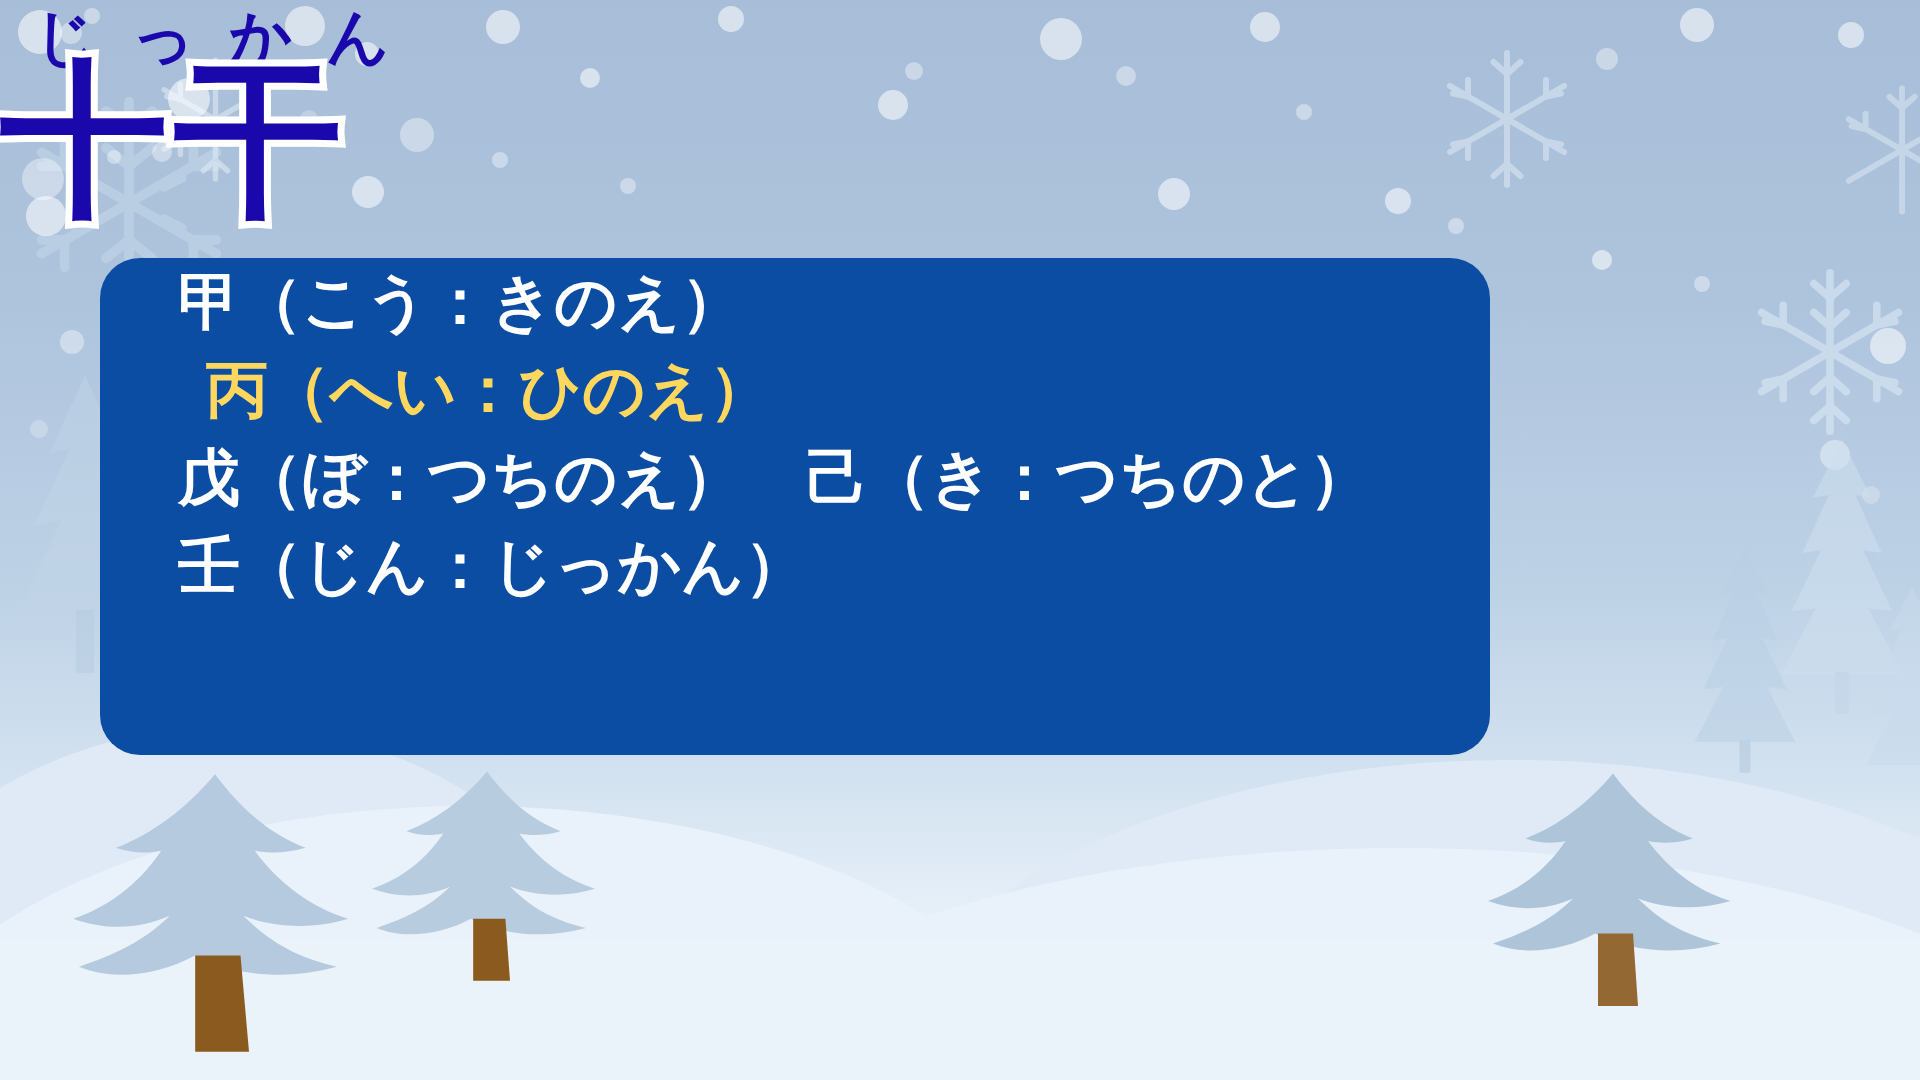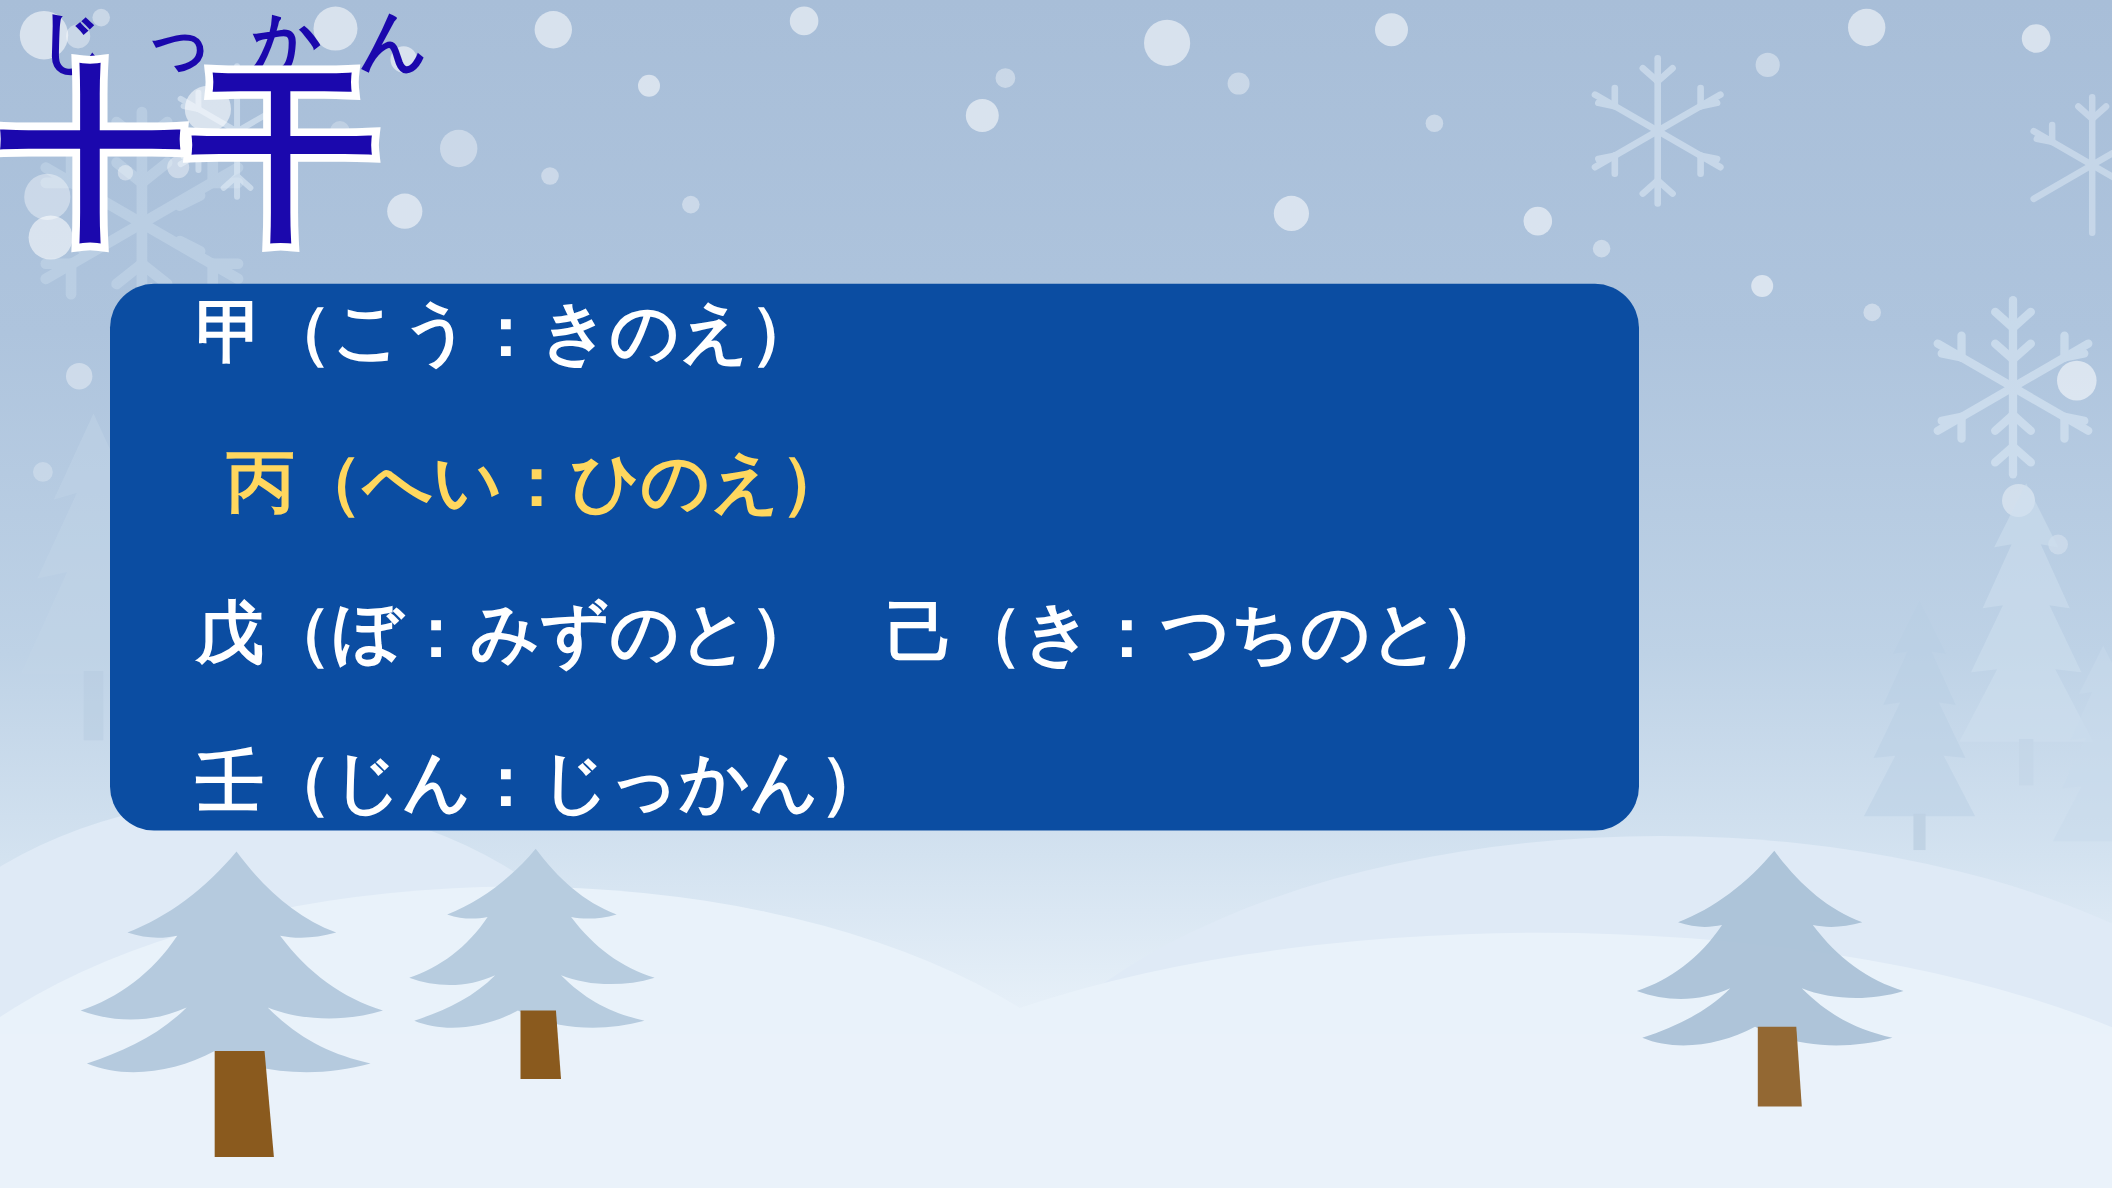--- a/index.html
+++ b/index.html
@@ -39,21 +39,21 @@
     letter-spacing:6px;margin:0;
     -webkit-text-stroke:14px #ffffff;
     paint-order:stroke fill;
     font-family:"DejaVu Sans","Liberation Sans",sans-serif;
   }
 
   
   #panel{
     position:absolute;left:100px;top:258px;width:1390px;height:497px;
     background:#0b4da2;border-radius:40px;z-index:6;
-    display:flex;flex-direction:column;justify-content:space-between;
+    display:flex;flex-direction:column;justify-content:flex-start;
     padding:0 16px 0 0;box-sizing:border-box;
   }
   .row{
     display:flex;align-items:center;
     font-size:62px;font-weight:700;color:#ffffff;
     line-height:1.0;height:88px;
     padding-left:78px;box-sizing:border-box;
     white-space:nowrap;
   }
   .cell{display:inline-block;}
@@ -309,21 +309,21 @@
 
     <div class="row">
       <span class="cell left">甲（こう：きのえ）</span>
     </div>
 
     <div class="row">
       <span class="cell left highlight">丙（へい：ひのえ）</span>
     </div>
 
     <div class="row">
-      <span class="cell left">戊（ぼ：みずのと）</span>
+      <span class="cell left">戊（ぼ：つちのえ）</span>
       <span class="cell right">己（き：つちのと）</span>
     </div>
 
 
     <div class="row">
       <span class="cell left">壬（じん：じっかん）</span>
     </div>
 
   </div>
 </div>

